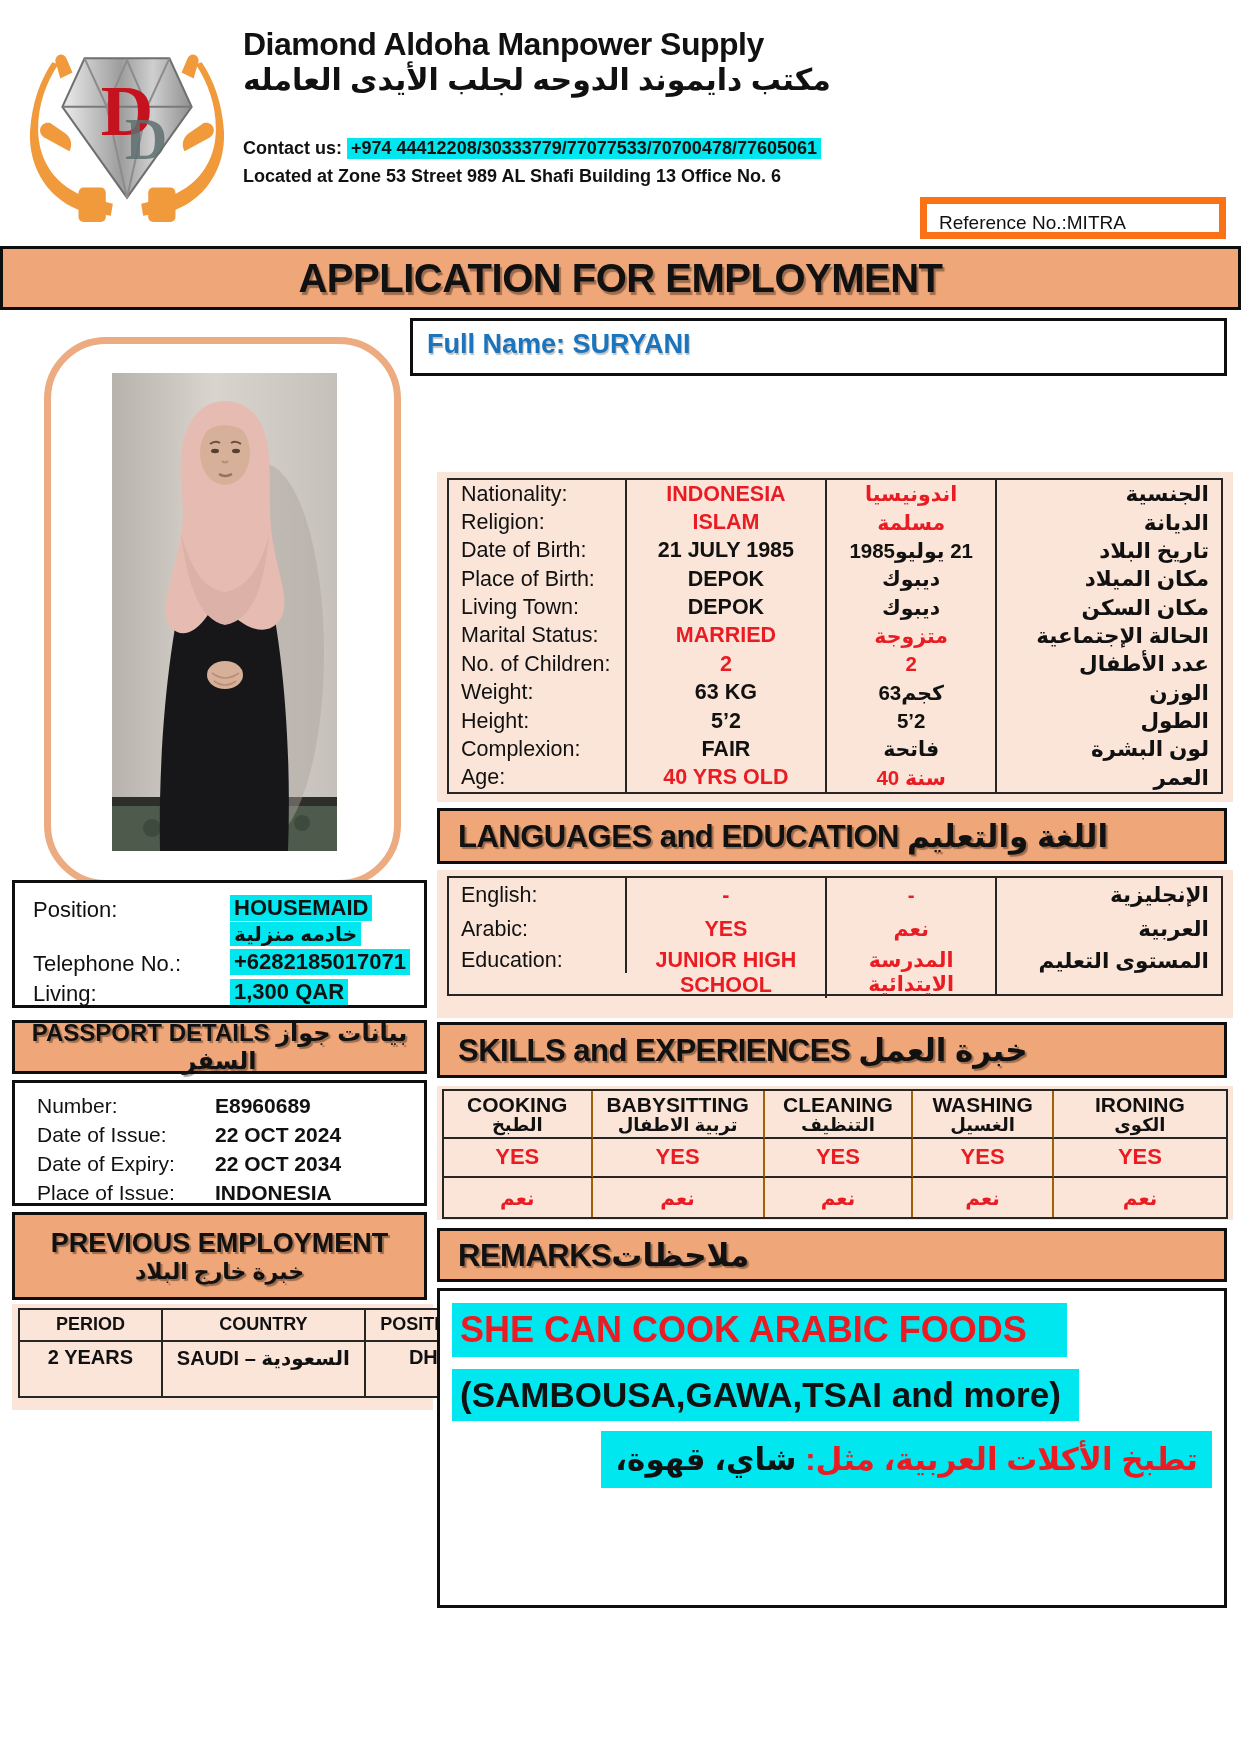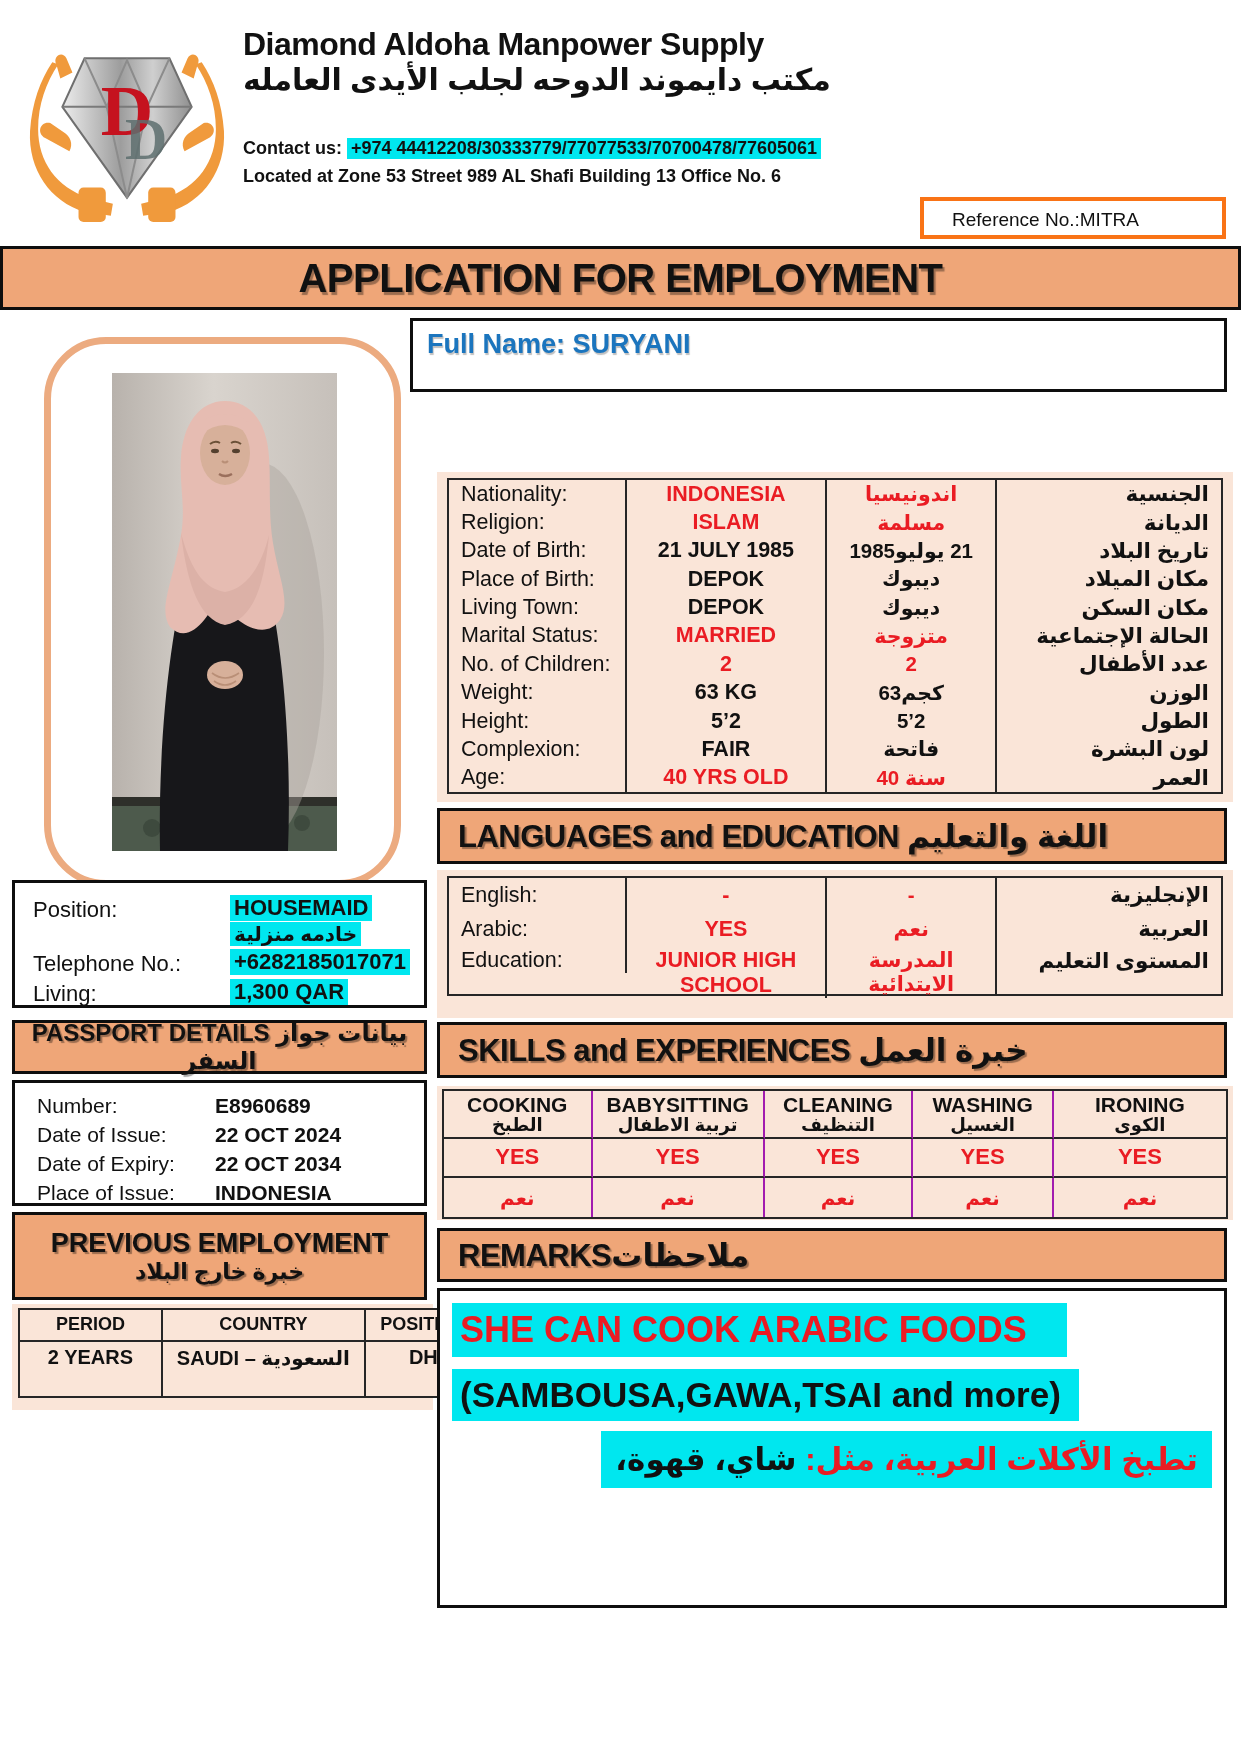--- a/index.html
+++ b/index.html
@@ -14,28 +14,28 @@
   body{background:#888;font-family:"Liberation Sans","DejaVu Sans",sans-serif;color:#111;}
   .page{position:relative;width:1241px;height:1755px;background:#fff;margin:0 auto;overflow:hidden;}
   .abs{position:absolute;}
 
   
   .company-en{left:243px;top:26px;font-size:32px;font-weight:bold;letter-spacing:-.5px;}
   .company-ar{left:243px;top:62px;font-size:30px;font-weight:bold;}
   .contact-line{left:243px;top:138px;font-size:18px;font-weight:bold;}
   .address-line{left:243px;top:166px;font-size:18px;font-weight:bold;}
   .cy{background:var(--highlight-cyan);display:inline-block;padding:0 4px;font-weight:bold;}
-  .ref-box{left:920px;top:197px;width:306px;height:42px;border:4px solid #f97316;font-size:19px;line-height:38px;padding-left:28px;background:#fff;}
+  .ref-box{left:920px;top:197px;width:306px;height:42px;border:7px solid #f97316;font-size:19px;line-height:38px;padding-left:12px;background:#fff;}
 
   
   .banner{left:0;top:246px;width:1241px;height:64px;background:var(--accent-orange);
     border:3px solid #0e0e0e;display:flex;align-items:center;justify-content:center;}
   .banner span{font-size:40px;font-weight:bold;letter-spacing:-.5px;text-shadow:2px 3px 1px rgba(0,0,0,.35);}
 
-  .fullname-box{left:410px;top:318px;width:817px;height:74px;border:3px solid #0e0e0e;background:#fff;
+  .fullname-box{left:410px;top:318px;width:817px;height:58px;border:3px solid #0e0e0e;background:#fff;
     padding:8px 0 4px 14px;}
   .fullname-box span{color:var(--name-blue);font-size:27px;font-weight:bold;text-shadow:1px 2px 1px rgba(0,0,0,.25);}
 
   
   .photo-frame{left:44px;top:337px;width:357px;height:550px;border:7px solid #ecab80;border-radius:62px;background:#fff;}
   .photo-frame svg{position:absolute;left:61px;top:29px;}
 
   
   .orange-h{background:var(--accent-orange);border:3px solid #0e0e0e;display:flex;align-items:center;
     font-weight:bold;text-shadow:2px 2px 1px rgba(0,0,0,.35);}
@@ -49,21 +49,21 @@
   .drow{display:flex;flex:1;}
   .drow>div{display:flex;align-items:center;}
   .dc1{width:23%;padding-left:12px;font-size:21.5px;border-right:2px solid #262626;}
   .dc2{width:26%;justify-content:center;font-weight:bold;font-size:21.5px;border-right:2px solid #262626;text-align:center;}
   .dc3{width:22%;justify-content:center;font-weight:bold;font-size:20.5px;border-right:2px solid #262626;text-align:center;}
   .dc4{width:29%;justify-content:flex-end;padding-right:12px;font-weight:bold;font-size:21.5px;text-align:right;}
   .red{color:var(--value-red);}
 
   
   .sk-table{border:2px solid #262626;display:grid;grid-template-columns:19% 22% 19% 18% 22%;grid-template-rows:48px 39px 39px;background:var(--panel-pink);}
-  .sk-cell{border-right:2px solid #a21caf;border-bottom:2px solid #262626;display:flex;flex-direction:column;align-items:center;justify-content:center;line-height:1.1;}
+  .sk-cell{border-right:2px solid #a16207;border-bottom:2px solid #262626;display:flex;flex-direction:column;align-items:center;justify-content:center;line-height:1.1;}
   .sk-cell:nth-child(5n){border-right:none;}
   .sk-cell.last-row{border-bottom:none;}
   .sk-en{font-size:21px;font-weight:bold;}
   .sk-ar{font-size:18px;font-weight:bold;}
   .sk-yes{font-size:22px;font-weight:bold;color:var(--value-red);}
   .sk-nam{font-size:20px;font-weight:bold;color:var(--value-red);}
 
   
   .pos-box{left:12px;top:880px;width:415px;height:128px;border:3px solid #0e0e0e;background:#fff;padding:12px 0 0 18px;}
   .pos-grid{display:grid;grid-template-columns:197px auto;row-gap:2px;font-size:22px;}

